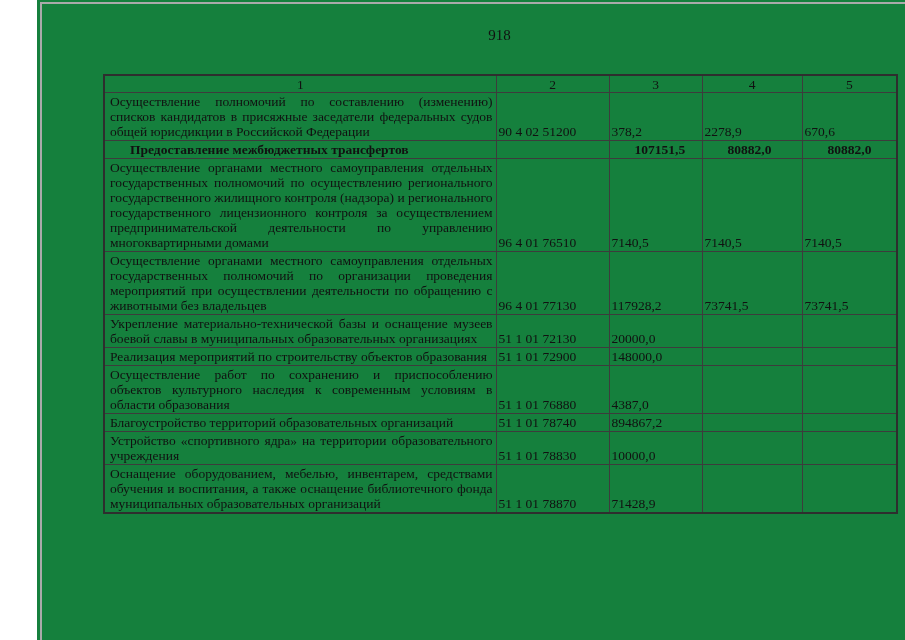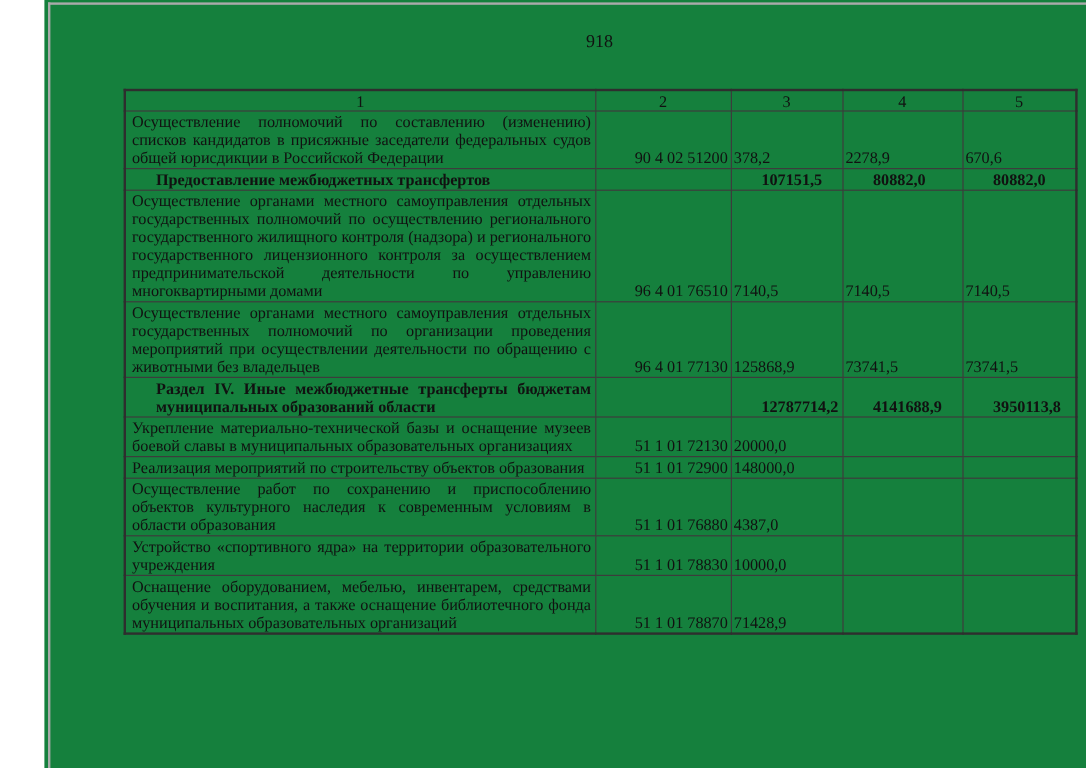--- a/index.html
+++ b/index.html
@@ -58,21 +58,21 @@
     vertical-align: middle;
     height: 16px;
     padding: 0;
   }
   td.desc {
     text-align: justify;
     vertical-align: top;
     padding: 1px 3px 1px 5px;
   }
   td.code {
-    text-align: right;
+    text-align: left;
     vertical-align: bottom;
     white-space: nowrap;
     padding: 1px 2px 1px 2px;
   }
   td.num {
     text-align: left;
     vertical-align: bottom;
     white-space: nowrap;
     padding: 1px 4px 1px 2px;
   }
@@ -125,30 +125,23 @@
       <tr>
         <td class="desc">Осуществление органами местного самоуправления отдельных госу­дарственных полномочий по осуществлению регионального государ­ственного жилищного контроля (надзора) и регионального государ­ственного лицензионного контроля за осуществлением предпринима­тельской деятельности по управлению многоквартирными домами</td>
         <td class="code">96 4 01 76510</td>
         <td class="num">7140,5</td>
         <td class="num">7140,5</td>
         <td class="num">7140,5</td>
       </tr>
       <tr>
         <td class="desc">Осуществление органами местного самоуправления отдельных го­сударственных полномочий по организации проведения мероприя­тий при осуществлении деятельности по обращению с животными без владельцев</td>
         <td class="code">96 4 01 77130</td>
-        <td class="num">125868,9</td>
+        <td class="num">117928,2</td>
         <td class="num">73741,5</td>
         <td class="num">73741,5</td>
-      </tr>
-      <tr class="bold">
-        <td class="desc">Раздел IV. Иные межбюджетные трансферты бюджетам муни­ципальных образований области</td>
-        <td class="code"></td>
-        <td class="num">12787714,2</td>
-        <td class="num">4141688,9</td>
-        <td class="num">3950113,8</td>
       </tr>
       <tr>
         <td class="desc">Укрепление материально-технической базы и оснащение музеев боевой славы в муниципальных образовательных организациях</td>
         <td class="code">51 1 01 72130</td>
         <td class="num">20000,0</td>
         <td class="num"></td>
         <td class="num"></td>
       </tr>
       <tr>
         <td class="desc">Реализация мероприятий по строительству объектов образования</td>
@@ -158,20 +151,27 @@
         <td class="num"></td>
       </tr>
       <tr>
         <td class="desc">Осуществление работ по сохранению и приспособлению объектов культурного наследия к современным условиям в области образо­вания</td>
         <td class="code">51 1 01 76880</td>
         <td class="num">4387,0</td>
         <td class="num"></td>
         <td class="num"></td>
       </tr>
       <tr>
+        <td class="desc">Благоустройство территорий образовательных организаций</td>
+        <td class="code">51 1 01 78740</td>
+        <td class="num">894867,2</td>
+        <td class="num"></td>
+        <td class="num"></td>
+      </tr>
+      <tr>
         <td class="desc">Устройство «спортивного ядра» на территории образовательного учреждения</td>
         <td class="code">51 1 01 78830</td>
         <td class="num">10000,0</td>
         <td class="num"></td>
         <td class="num"></td>
       </tr>
       <tr>
         <td class="desc">Оснащение оборудованием, мебелью, инвентарем, средствами обу­чения и воспитания, а также оснащение библиотечного фонда му­ниципальных образовательных организаций</td>
         <td class="code">51 1 01 78870</td>
         <td class="num">71428,9</td>

